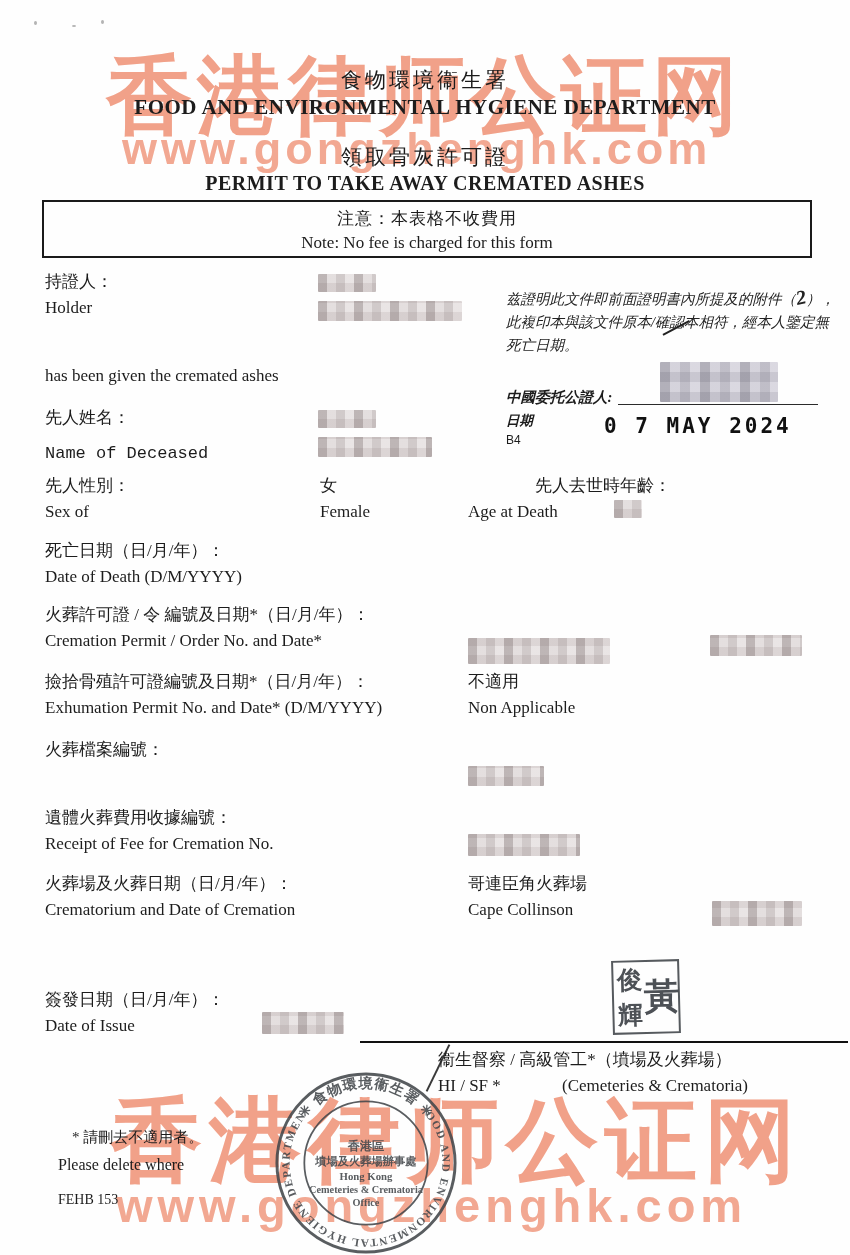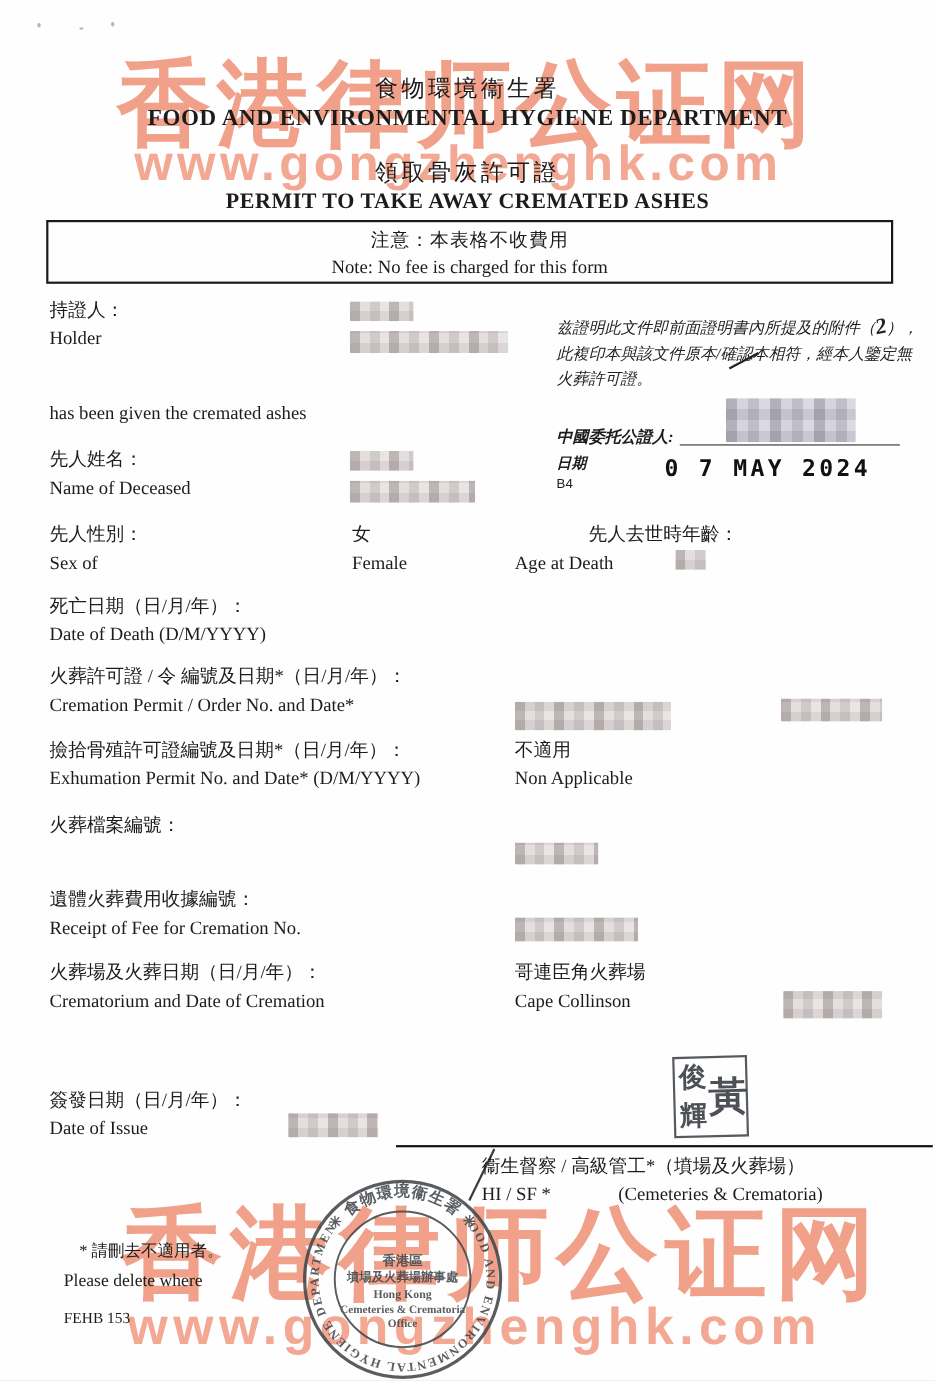--- a/index.html
+++ b/index.html
@@ -83,21 +83,21 @@
       <div class="nzh">注意：本表格不收費用</div>
       <div class="nen">Note: No fee is charged for this form</div>
     </div>
 
     <div class="abs lab" style="left:45px;top:270px;">持證人：</div>
     <div class="abs lab" style="left:45px;top:298px;">Holder</div>
 
     <div class="abs lab" style="left:45px;top:366px;">has been given the cremated ashes</div>
 
     <div class="abs lab" style="left:45px;top:406px;">先人姓名：</div>
-    <div class="abs lab" style="left:45px;top:434px;">Name of Deceased</div>
+    <div class="abs lab" style="left:45px;top:444px;font-family:Liberation Mono, monospace;">Name of Deceased</div>
 
     <div class="abs lab" style="left:45px;top:474px;">先人性別：</div>
     <div class="abs lab" style="left:45px;top:502px;">Sex of</div>
     <div class="abs val" style="left:320px;top:474px;">女</div>
     <div class="abs val" style="left:320px;top:502px;">Female</div>
     <div class="abs lab" style="left:491px;top:474px;margin-left:44px;">先人去世時年齡：</div>
     <div class="abs lab" style="left:468px;top:502px;">Age at Death</div>
 
     <div class="abs lab" style="left:45px;top:539px;">死亡日期（日/月/年）：</div>
     <div class="abs lab" style="left:45px;top:567px;">Date of Death (D/M/YYYY)</div>
@@ -135,21 +135,21 @@
     <div class="mz" style="left:712px;top:901px;width:90px;height:25px;"></div>
     <div class="mz" style="left:262px;top:1012px;width:82px;height:22px;"></div>
 
     <div class="abs notary">
       <div>
         <span>兹證明此文件即前面證明書內所提及的附件（</span><span class="hand2">2</span><span>），</span>
       </div>
       <div>
         <span>此複印本與該文件原本/</span><span class="strike">確認本</span><span>相符，經本人鑒定無</span>
       </div>
-      <div>火葬許可證。</div>
+      <div>死亡日期。</div>
     </div>
     <div class="mz mz-dark" style="left:660px;top:362px;width:118px;height:40px;"></div>
     <div class="abs attline"></div>
     <div class="abs" style="left:506px;top:388px;font-size:14.5px;font-style:italic;font-weight:bold;">中國委托公證人:</div>
     <div class="abs" style="left:506px;top:412px;font-size:13.5px;font-style:italic;font-weight:bold;">日期</div>
     <div class="abs" style="left:506px;top:433px;font-size:12px;font-family:'Liberation Sans',sans-serif;">B4</div>
     <div class="abs datestamp">0 7 MAY 2024</div>
 
     <div class="abs chop">
       <div class="cl">

